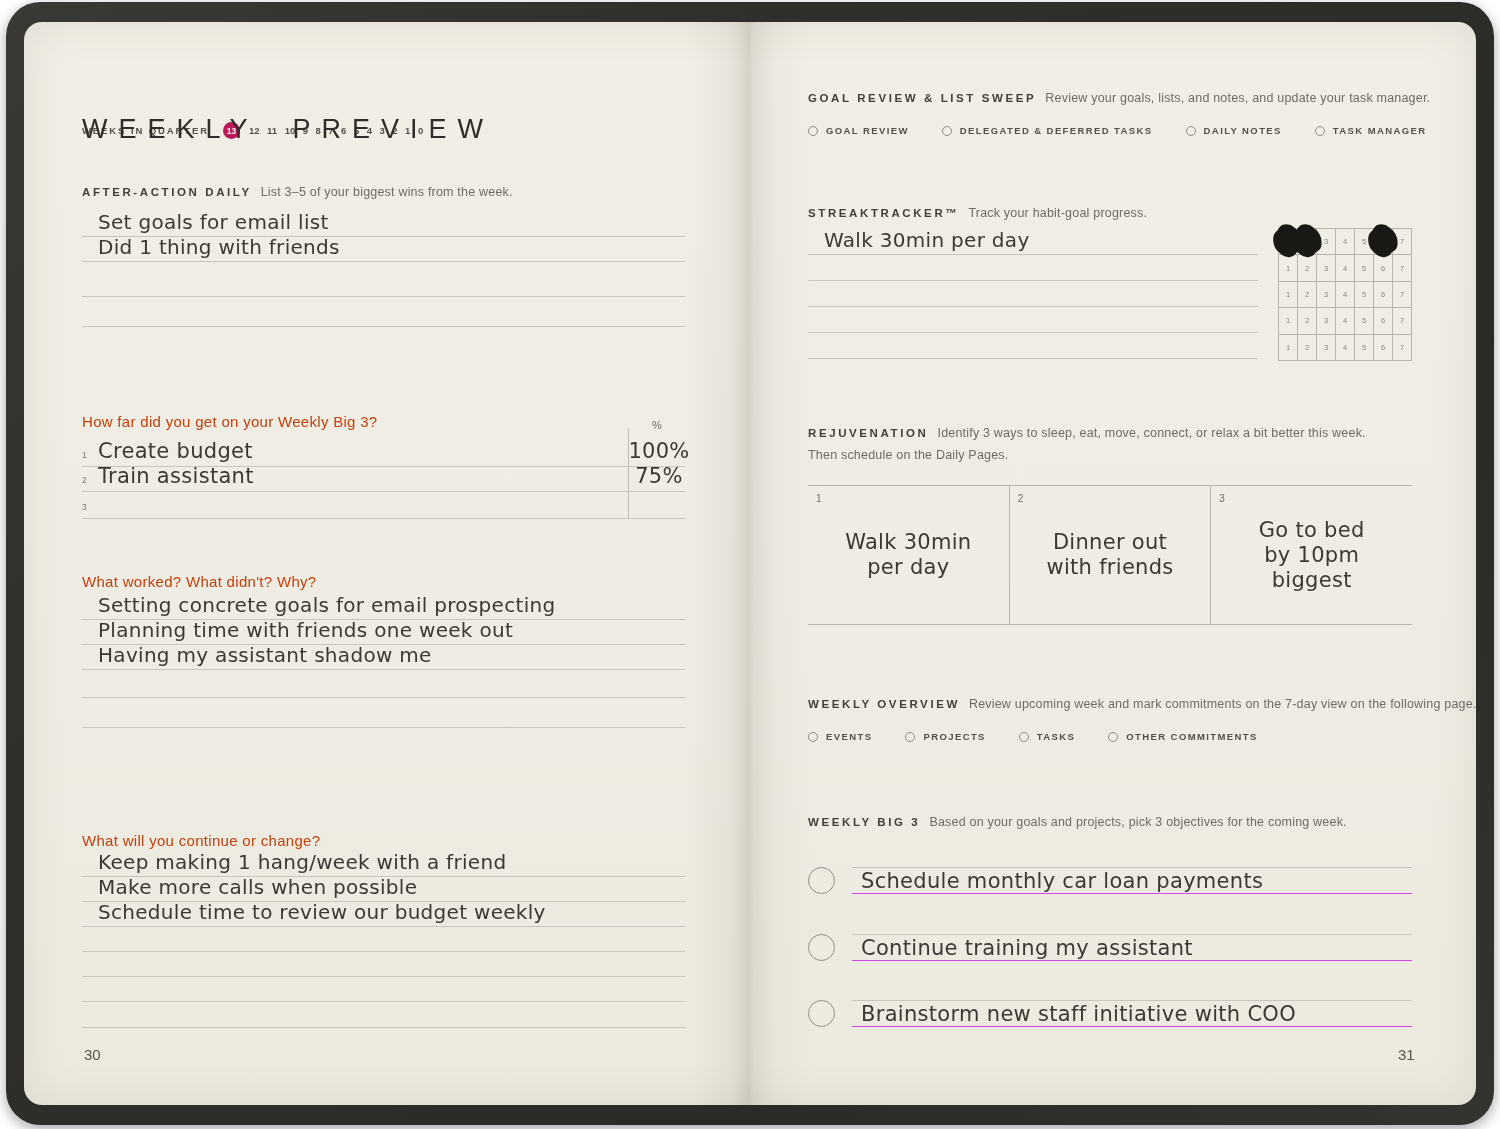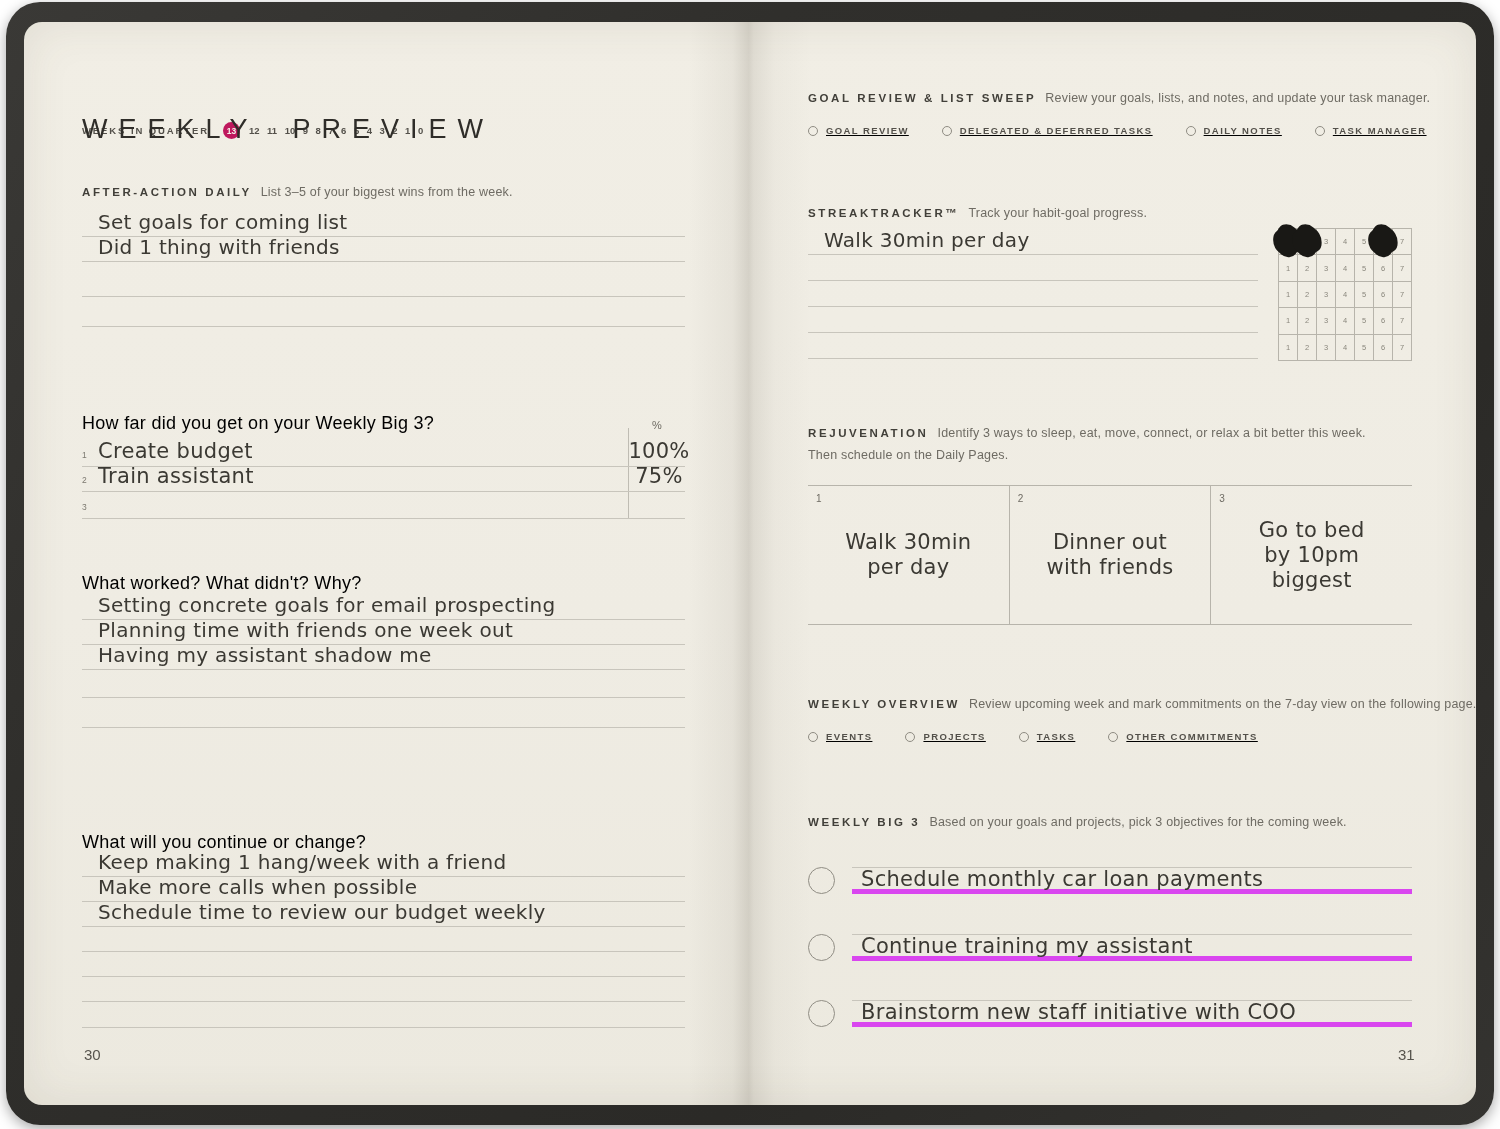--- a/index.html
+++ b/index.html
@@ -31,21 +31,21 @@
       rgba(70,62,48,.03) 70%, rgba(70,62,48,0) 100%);
     pointer-events:none;
   }
   
   .heading {
     font-size:11.5px; font-weight:700; letter-spacing:2.6px; color:#413f39;
   }
   .instr   { font-size:12.5px; color:#6e6b63; letter-spacing:.2px; }
   .sec-head{ position:absolute; white-space:nowrap; }
   .sec-head .heading { margin-right:9px; }
-  .question{ position:absolute; font-size:18px; color:#000000; letter-spacing:.3px; white-space:nowrap; }
+  .question{ position:absolute; font-size:15px; color:#c2410c; letter-spacing:.3px; white-space:nowrap; }
   .hw {
     font-family:"DejaVu Sans", sans-serif;
     color:#3b3933; letter-spacing:.3px; white-space:nowrap;
   }
   .pagenum { position:absolute; font-size:15px; color:#57544d; }
 
   
   .weeks-row { position:absolute; left:82px; top:76px; display:flex; align-items:center;margin-top:46px; }
   .wq-label  { font-size:9.5px; font-weight:700; letter-spacing:1.9px; color:#53504a; margin-right:14px; }
   .wq-badge  {
@@ -69,21 +69,21 @@
   .wb3-table { position:absolute; left:82px; top:432px; width:603px; }
   .wb3-row   { position:relative; border-bottom:1px solid #c8c5bc; }
   .wb3-num   { position:absolute; left:0; bottom:6px; font-size:8.5px; color:#7b786f; }
   .wb3-goal  { position:absolute; left:16px; bottom:3px; font-size:21px; }
   .wb3-pct   { position:absolute; left:546px; bottom:3px; width:62px; text-align:center; font-size:21px; }
   .wb3-vline { position:absolute; left:546px; top:-4px; bottom:0; width:1px; background:#bfbcb3; }
   .pct-head  { position:absolute; left:628px; top:419px; width:58px; text-align:center;
                font-size:11px; color:#6e6b63; }
 
   
-  .check-row { position:absolute; display:flex; align-items:flex-start;text-decoration:underline; }
+  .check-row { position:absolute; display:flex; align-items:flex-start; }
   .chk  { display:flex; align-items:center; margin-right:33px; }
   .ring { width:10px; height:10px; border:1px solid #8f8c83; border-radius:50%;
           background:transparent; margin-right:8px; flex:0 0 auto; }
   .chk-lbl { font-size:9.5px; font-weight:700; letter-spacing:1.4px; color:#53504a; white-space:nowrap; }
 
   
   .streak-grid {
     position:absolute; left:1278px; top:228px; width:134px; height:133px;
     display:grid; grid-template-columns:repeat(7,1fr); grid-auto-rows:1fr;
     border-top:1px solid #b7b4ab; border-left:1px solid #b7b4ab;
@@ -118,21 +118,21 @@
   .rejuv-text { font-size:21px; line-height:25px; text-align:center; white-space:pre-line; }
 
   
   .big3-item { position:absolute; left:808px; width:604px; height:27px; }
   .big3-ring {
     position:absolute; left:0; top:0; width:27px; height:27px;
     border:1.5px solid #908d84; border-radius:50%;
   }
   .big3-slot {
     position:absolute; left:44px; right:0; top:0; bottom:0;
-    border-top:1px solid #c8c5bc; border-bottom:5px solid #d946ef;
+    border-top:1px solid #c8c5bc; border-bottom:1px solid #d946ef;
     display:flex; align-items:center;
   }
   .big3-slot .hw { font-size:21px; padding-left:9px; }
 </style>
 </head>
 <body>
 
 <div class="cover"></div>
 <div class="pages"></div>
 <div class="gutter"></div>
@@ -159,21 +159,21 @@
       </span>
   </div>
 
   <div class="page-title">WEEKLY PREVIEW</div>
 
   <div class="sec-head" style="left:82px; top:182px;">
     <span class="heading">AFTER-ACTION DAILY</span><span class="instr">List 3–5 of your biggest wins from the week.</span>
   </div>
   <div class="ruled-section" style="left:82px; top:210px; width:603px;">
       <div class="slot" style="height: 27px;">
-        <span class="hw">Set goals for coming list</span>
+        <span class="hw">Set goals for email list</span>
       </div>
       <div class="slot" style="height: 25px;">
         <span class="hw">Did 1 thing with friends</span>
       </div>
       <div class="slot" style="height: 35px;"></div>
       <div class="slot" style="height: 30px;"></div>
     </div>
 
   <div class="question" style="left:82px; top:413px;">How far did you get on your Weekly Big 3?</div>
   <div class="pct-head">%</div>

